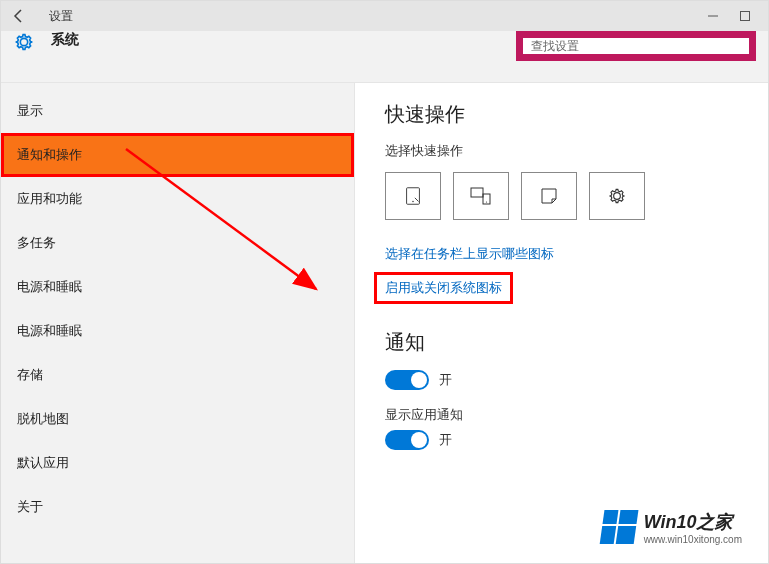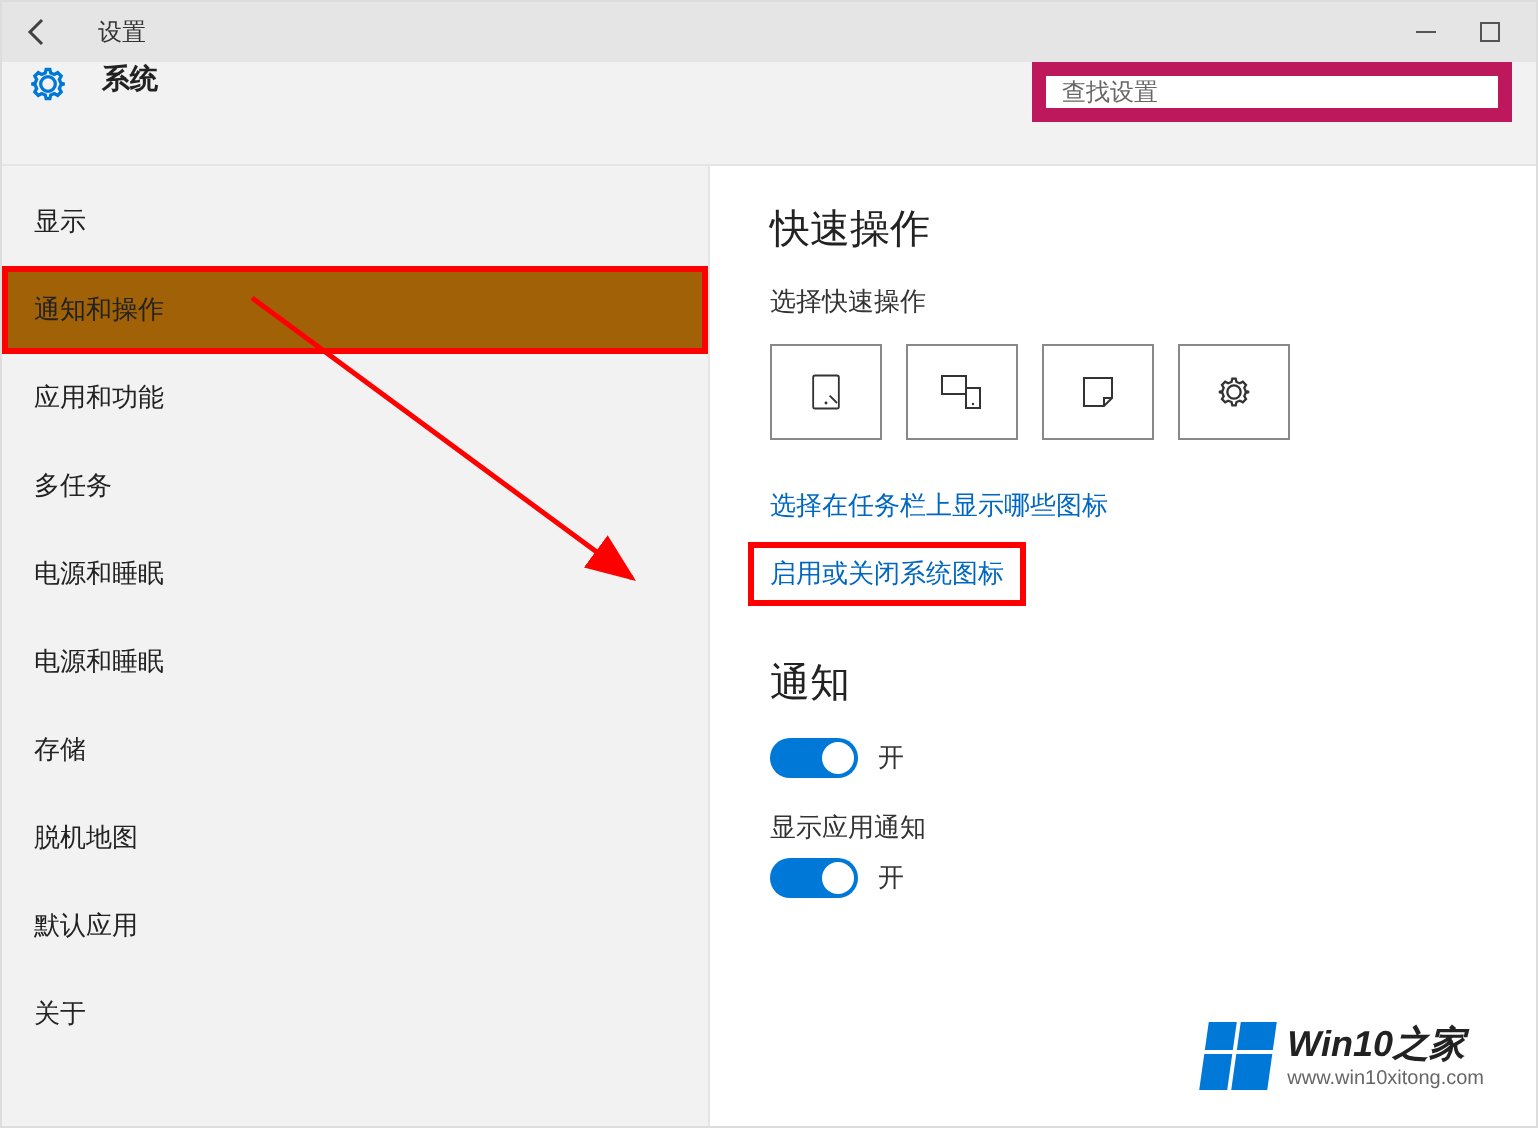--- a/index.html
+++ b/index.html
@@ -9,36 +9,36 @@
 .titlebar .title{font-size:12px;margin-left:16px;color:#333}
 .titlebar .controls{margin-left:auto;display:flex;gap:18px;padding-right:12px}
 .ctrl{width:14px;height:14px;display:flex;align-items:center;justify-content:center;color:#555}
 .header{height:52px;background:#f2f2f2;display:flex;padding:0 12px;border-bottom:1px solid #e5e5e5}
 .gear{width:22px;height:22px;color:#0078d7;margin-right:16px}
 .header .section{font-size:14px;font-weight:600;color:#222}
 .search{margin-left:auto;width:240px;height:30px;border:7px solid #be185d;padding:0 8px;font-size:12px;color:#666;display:flex;align-items:center;background:#fff}
 .body{display:flex;height:calc(564px - 82px)}
 .sidebar{width:354px;background:#f2f2f2;padding-top:6px;border-right:1px solid #e5e5e5;overflow:hidden}
 .nav-item{height:44px;display:flex;align-items:center;padding:0 16px;font-size:13px;color:#222;cursor:pointer}
-.nav-item.selected{background:#a16207}
+.nav-item.selected{background:#f97316}
 .nav-item.hl{outline:3px solid #ff0000;outline-offset:-3px}
 .content{flex:1;padding:18px 0 0 30px;overflow:hidden;position:relative}
 .h1{font-size:20px;color:#222;margin-bottom:14px;font-weight:400}
 .subtitle{font-size:13px;color:#333;margin-bottom:12px}
 .qa-row{display:flex;gap:12px;margin-bottom:24px}
 .qa-tile{width:56px;height:48px;border:1px solid #888;display:flex;align-items:center;justify-content:center;color:#333}
 .link{color:#0067c0;font-size:13px;display:inline-block;margin-bottom:12px;cursor:pointer}
 .link.hl{outline:3px solid #ff0000;padding:4px 8px;outline-offset:0;margin-left:-8px}
 .h2{font-size:20px;color:#222;margin:16px 0 14px;font-weight:400}
 .opt-label{font-size:13px;color:#333;margin-bottom:6px}
 .toggle-row{display:flex;align-items:center;gap:10px;margin-bottom:16px}
 .toggle{width:44px;height:20px;border-radius:10px;background:#0078d7;position:relative}
 .toggle::after{content:"";position:absolute;right:2px;top:2px;width:16px;height:16px;background:#fff;border-radius:50%}
 .toggle-state{font-size:13px;color:#333}
-.watermark{position:absolute;right:26px;bottom:18px;display:flex;align-items:center;gap:8px}
+.watermark{position:absolute;right:26px;bottom:18px;display:flex;gap:8px}
 .winlogo{display:grid;grid-template-columns:14px 18px;grid-template-rows:14px 18px;gap:2px;transform:skewX(-8deg)}
 .winlogo span{background:#0078d7}
 .wm-text{display:flex;flex-direction:column}
 .wm-text .t1{font-size:18px;font-weight:600;font-style:italic;color:#222}
 .wm-text .t2{font-size:10px;color:#666}
 .arrow{position:absolute;left:120px;top:118px;pointer-events:none}
 </style>
 </head>
 <body>
 

